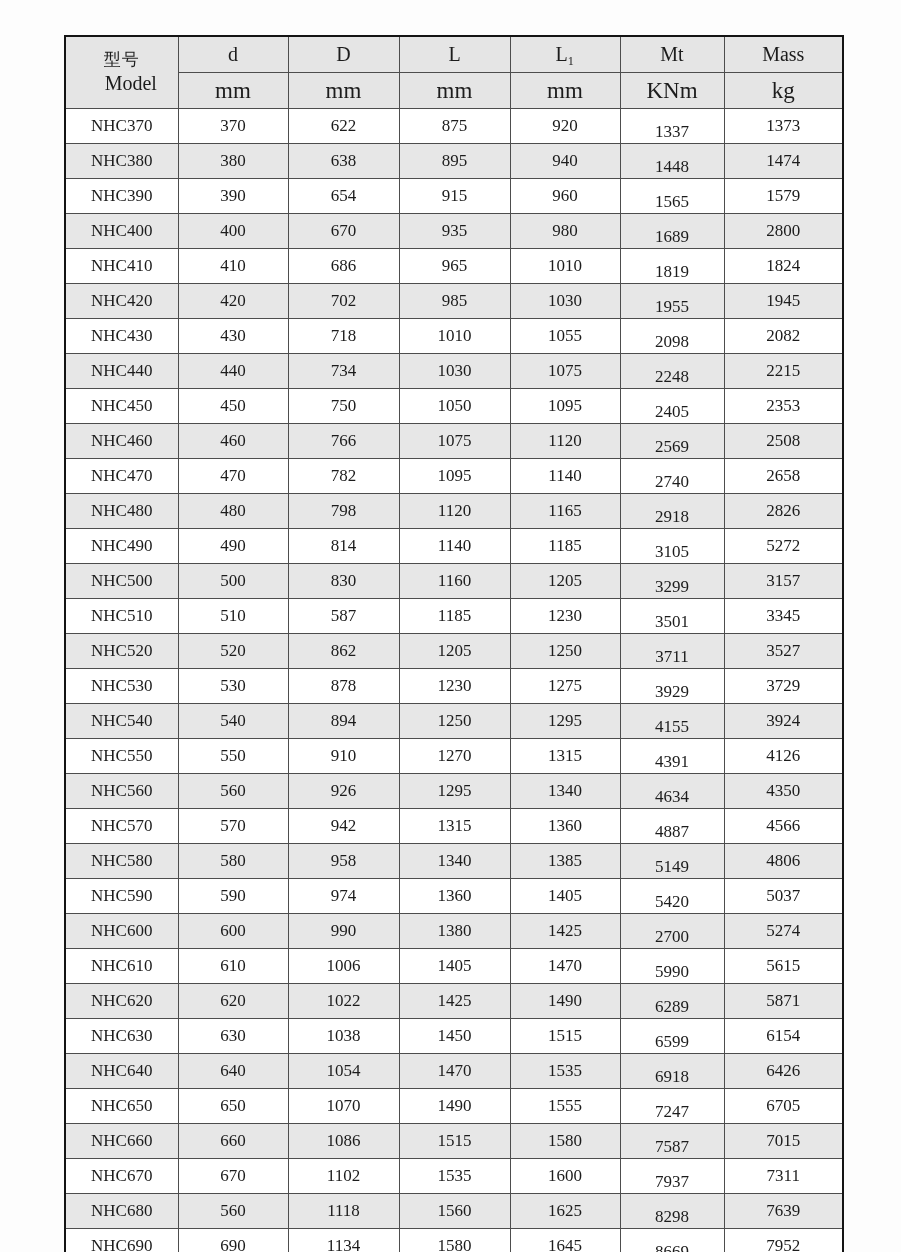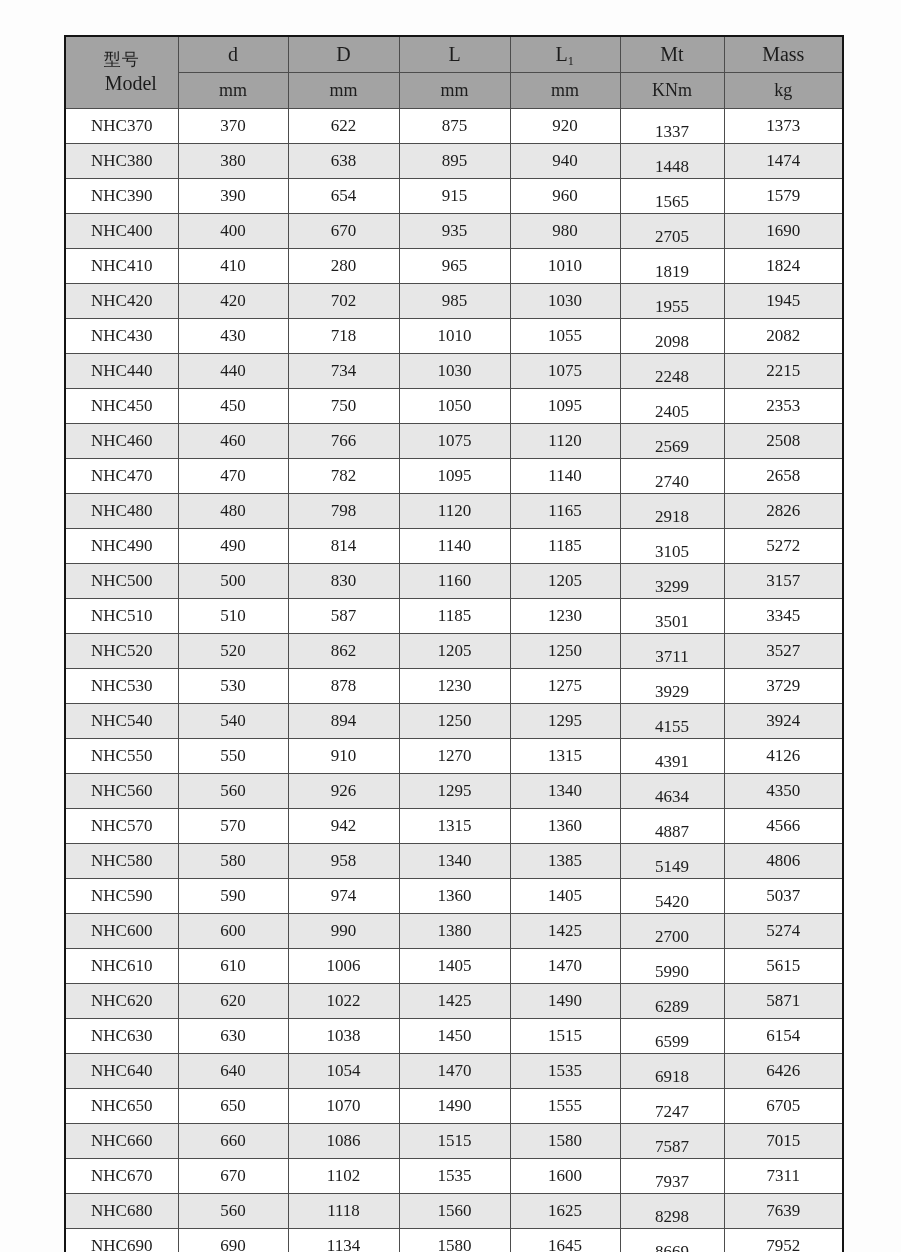--- a/index.html
+++ b/index.html
@@ -36,27 +36,27 @@
   
   col.c-model { width: 113px; }
   col.c-d     { width: 110px; }
   col.c-D     { width: 111px; }
   col.c-L     { width: 111px; }
   col.c-L1    { width: 110px; }
   col.c-Mt    { width: 104px; }
   col.c-mass  { width: 119px; }
 
   thead th {
-    background: #a3a3a3;
+    background: #e5e5e5;
     font-weight: normal;
     height: 35px;
     font-size: 20px;
   }
   thead tr.unit-row th {
-    font-size: 18px;
+    font-size: 23px;
   }
   th.model-head {
     font-size: 20px;
     line-height: 1.25;
   }
   th.model-head .cn {
     font-size: 17px;
     letter-spacing: 1px;
   }
   th.model-head .en {
@@ -140,27 +140,27 @@
           <td>960</td>
           <td class="mt-cell">1565</td>
           <td>1579</td>
         </tr>
         <tr class="alt">
           <td>NHC400</td>
           <td>400</td>
           <td>670</td>
           <td>935</td>
           <td>980</td>
-          <td class="mt-cell">2705</td>
-          <td>1690</td>
+          <td class="mt-cell">1689</td>
+          <td>2800</td>
         </tr>
         <tr>
           <td>NHC410</td>
           <td>410</td>
-          <td>280</td>
+          <td>686</td>
           <td>965</td>
           <td>1010</td>
           <td class="mt-cell">1819</td>
           <td>1824</td>
         </tr>
         <tr class="alt">
           <td>NHC420</td>
           <td>420</td>
           <td>702</td>
           <td>985</td>

